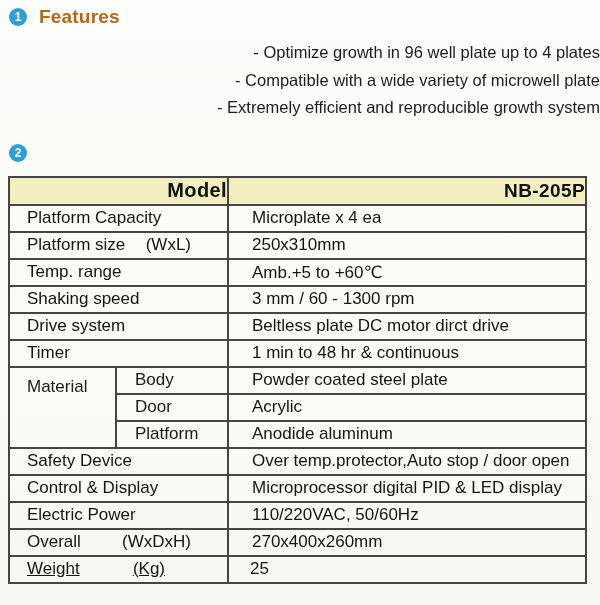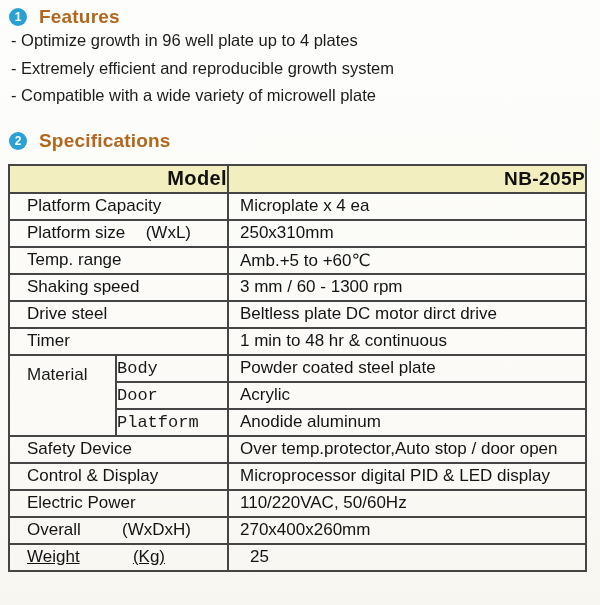--- a/index.html
+++ b/index.html
@@ -43,22 +43,23 @@
     font-weight: bold;
     color: #b2671c;
     letter-spacing: 0.2px;
     text-align: center;
   }
 
   
   .features { padding-top: 7px; }
   .feat-list {
     list-style: none;
-    margin-top: 0;
-    padding-left: 11px;
+    margin-top: 12px;
+    padding-left: 5px;
+    text-align: right;
   }
   .feat-list li {
     font-size: 16.5px;
     line-height: 27.5px;
     color: #1c1c1c;
     white-space: nowrap;
   }
 
   
   .specs { margin-top: 21px; }
@@ -89,63 +90,61 @@
   .spec-table thead th.model-name { font-size: 19px; }
 
   td.label {
     font-size: 17px;
     color: #141414;
     padding-left: 17px;
   }
   td.value {
     font-size: 17px;
     color: #141414;
-    padding-left: 11px;
+    padding-left: 23px;
   }
   td.label .flex {
     display: flex;
     align-items: center;
     justify-content: space-between;
     padding-right: 36px;
   }
   td.label .flex.kg { padding-right: 62px; text-decoration: underline; }
   td.material-cell {
     vertical-align: top;
     padding-top: 9px;
     font-size: 17px;
     padding-left: 17px;
   }
   td.subname {
     font-size: 17px;
-    padding-left: 0;
-    font-family: Liberation Mono, monospace;
+    padding-left: 18px;
   }
   td.value.indent { padding-left: 21px; }
 </style>
 </head>
 <body>
 
 <div class="page">
 
   <section class="features">
     <div class="sec-head">
       <span class="badge">1</span>
       <span class="sec-title">Features</span>
     </div>
     <ul class="feat-list">
       <li>- Optimize growth in 96 well plate up to 4 plates</li>
+      <li>- Compatible with a wide variety of microwell plate</li>
       <li>- Extremely efficient and reproducible growth system</li>
-      <li>- Compatible with a wide variety of microwell plate</li>
     </ul>
   </section>
 
   <section class="specs">
     <div class="sec-head">
       <span class="badge">2</span>
-      <span class="sec-title">Specifications</span>
     </div>
 
     <table class="spec-table">
       <colgroup>
           <col class="c1">
           <col class="c2">
           <col class="c3">
         </colgroup>
       <thead>
         <tr>
@@ -169,21 +168,21 @@
         </tr>
         <tr>
           <td class="label" colspan="2">Temp. range</td>
           <td class="value">Amb.+5 to +60℃</td>
         </tr>
         <tr>
           <td class="label" colspan="2">Shaking speed</td>
           <td class="value">3 mm / 60 - 1300 rpm</td>
         </tr>
         <tr>
-          <td class="label" colspan="2">Drive steel</td>
+          <td class="label" colspan="2">Drive system</td>
           <td class="value">Beltless plate DC motor dirct drive</td>
         </tr>
         <tr>
           <td class="label" colspan="2">Timer</td>
           <td class="value">1 min to 48 hr &amp; continuous</td>
         </tr>
 
         <tr>
           <td class="material-cell" rowspan="3">Material</td>
           <td class="subname">Body</td>

